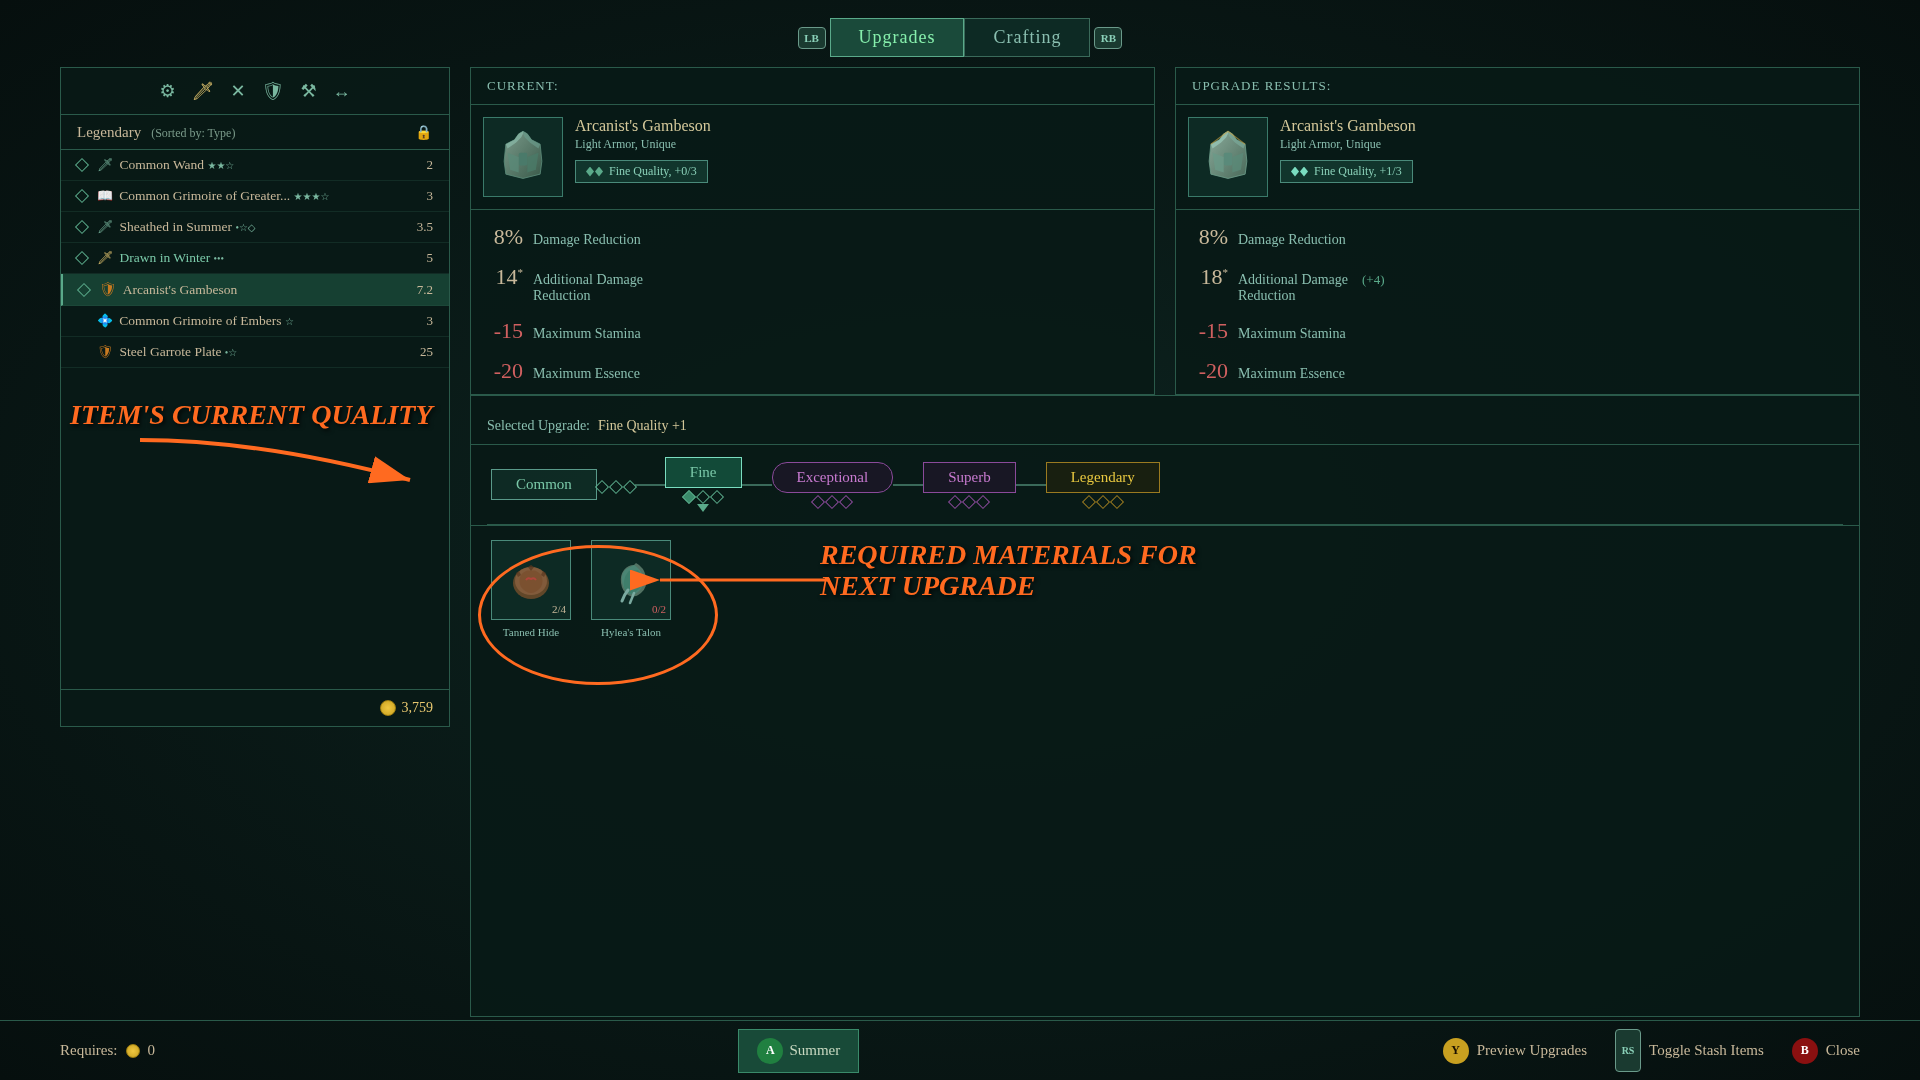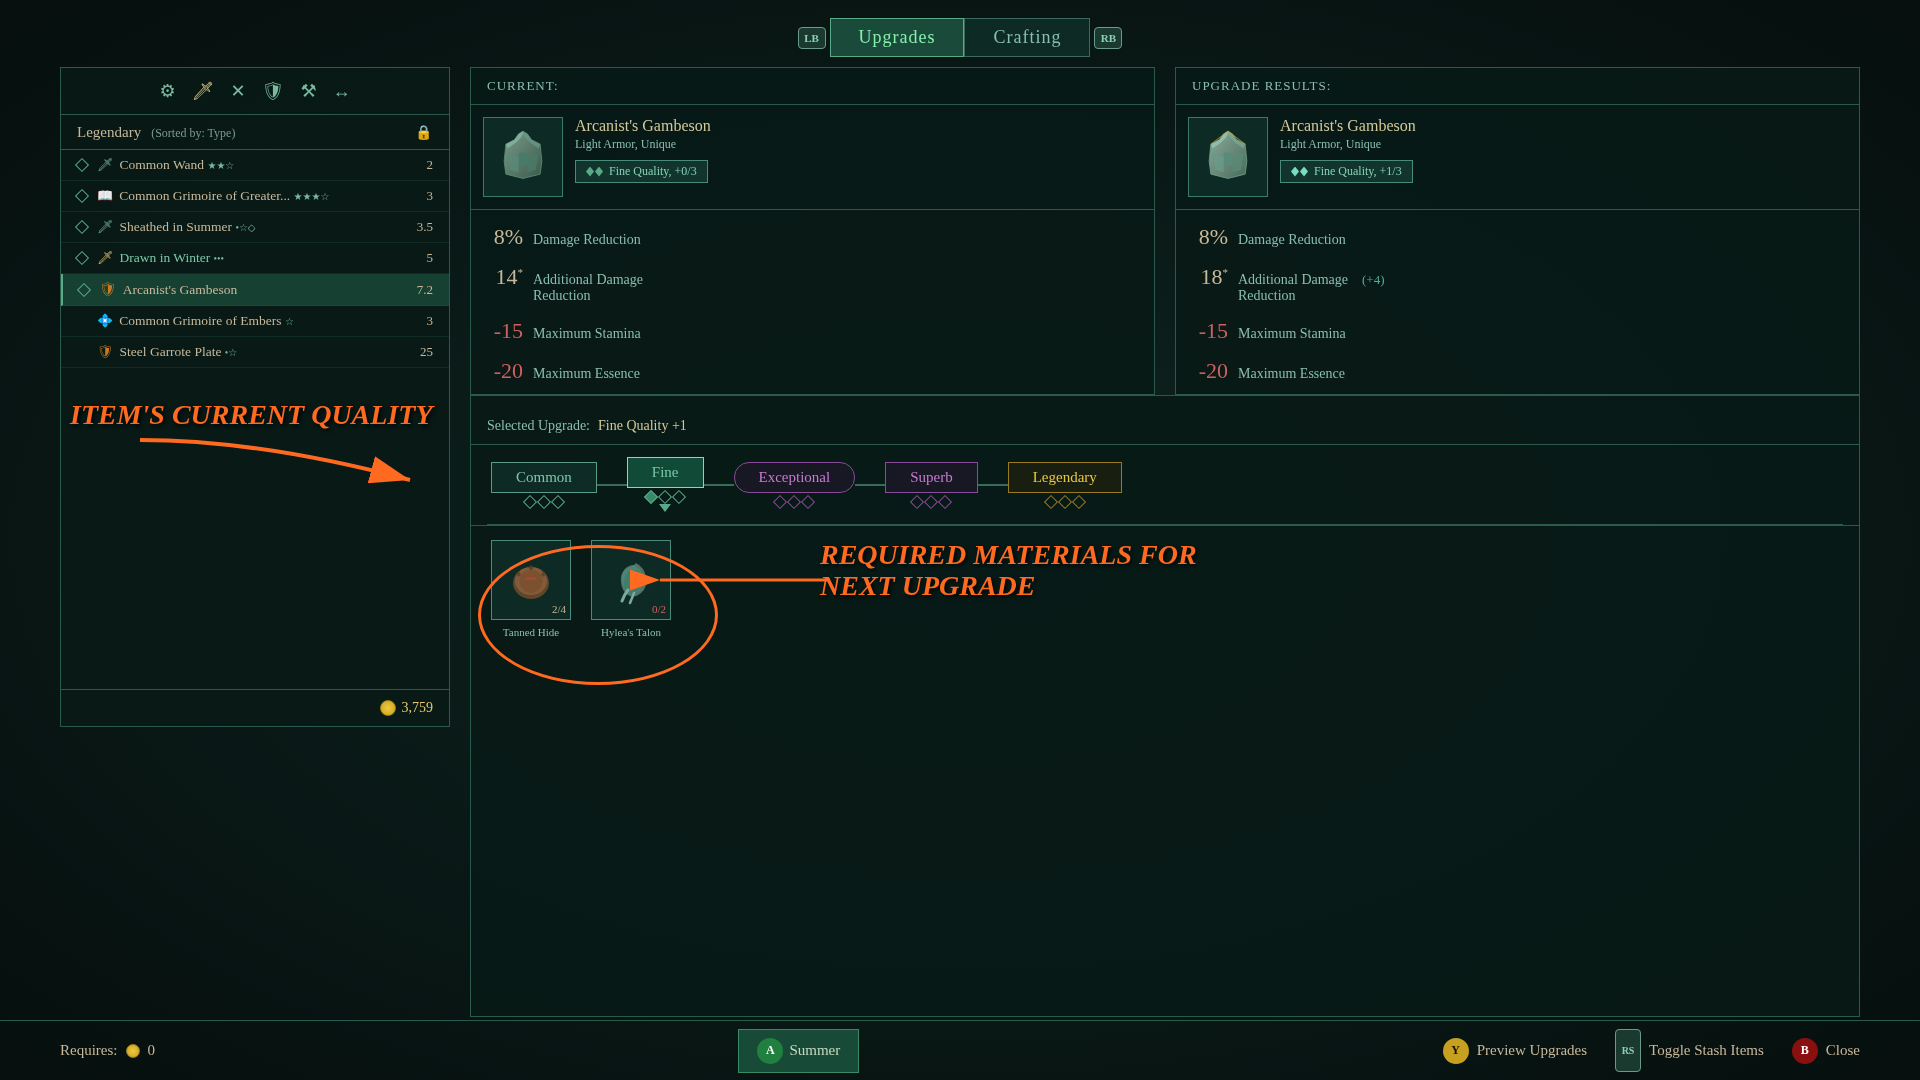--- a/index.html
+++ b/index.html
@@ -738,21 +738,21 @@
 
       <div class="upgrade-section">
         <div class="upgrade-header">
           <span class="upgrade-header-text">Selected Upgrade:</span>
           <span class="upgrade-header-value">Fine Quality +1</span>
         </div>
 
         <div class="quality-track">
 
           <div class="quality-segment">
-            <div style="display:flex;flex-direction:column;align-items:center;">
+            <div style="display:flex;flex-direction:row;align-items:center;">
               <div class="quality-label-track common">Common</div>
               <div style="display:flex;gap:4px;margin-top:4px;">
                 <div style="width:10px;height:10px;border:1px solid #5aaa8a;transform:rotate(45deg);"></div>
                 <div style="width:10px;height:10px;border:1px solid #5aaa8a;transform:rotate(45deg);"></div>
                 <div style="width:10px;height:10px;border:1px solid #5aaa8a;transform:rotate(45deg);"></div>
               </div>
             </div>
           </div>
           <div style="width:30px;height:2px;background:#3a6a5a;"></div>
 

